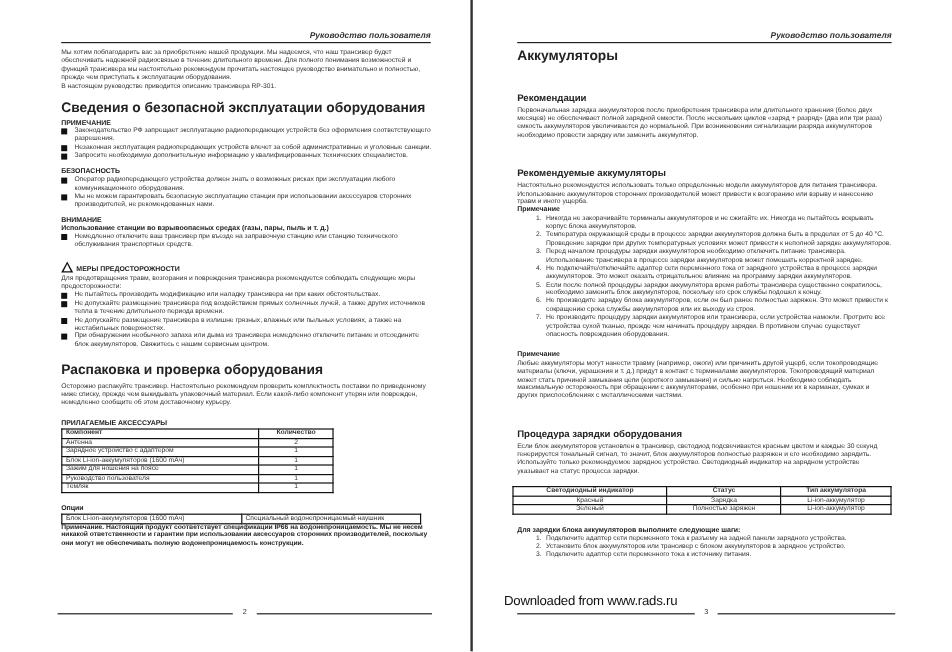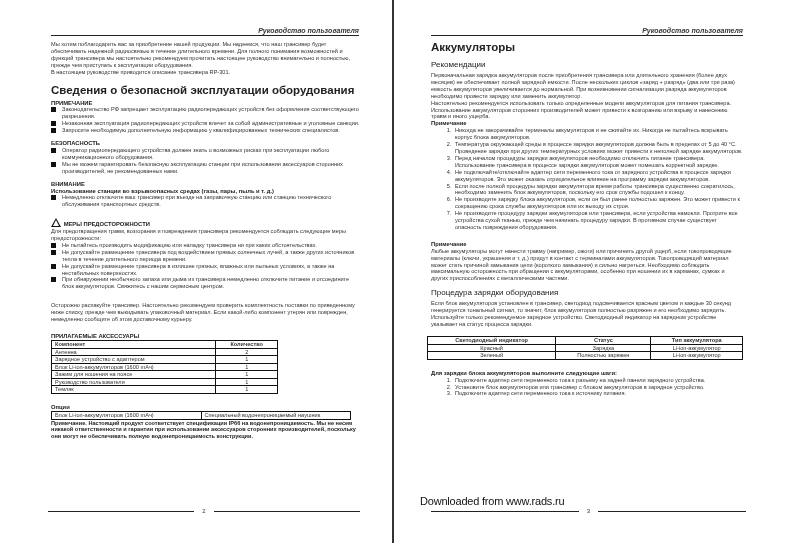--- a/index.html
+++ b/index.html
@@ -10,21 +10,21 @@
   #page-right { left:393px; width:472px; }
   .divider { position:absolute; left:392px; top:0; width:2px; height:543px; background:#333; }
   .hdr { position:absolute; top:27px; font-size:7px; font-style:italic; font-weight:bold; color:#333;
          text-align:right; border-bottom:1.2px solid #222; padding-bottom:1px; }
   #page-left .hdr { left:51px; width:308px; }
   #page-right .hdr { left:38px; width:312px; }
   .content { position:absolute; font-size:5.6px; line-height:6.9px; color:#333; }
   #page-left .content { left:51px; top:41px; width:310px; }
   #page-right .content { left:38px; top:41px; width:312px; }
   h1 { font-size:11.5px; line-height:13px; margin:0 0 3px 0; font-weight:bold; color:#222; }
-  h2 { font-size:8px; line-height:10px; margin:6px 0 2px 0; font-weight:normal; color:#222; }
+  h2 { font-size:8px; line-height:10px; margin:23px 0 2px 0; font-weight:bold; color:#222; }
   .lbl { font-size:5.8px; font-weight:bold; color:#222; margin-top:2px; }
   p { margin:0; }
   ul.sq { list-style:none; margin:0; padding:0; }
   ul.sq li { position:relative; padding-left:11px; }
   ul.sq li::before { content:""; position:absolute; left:0; top:1px; width:5px; height:5px; background:#111; }
   ol { margin:0; padding-left:22px; }
   ol li { padding-left:2px; }
   .gap { height:8px; }
   .gap-s { height:4px; }
   table { border-collapse:collapse; font-size:5.6px; line-height:6.6px; }
@@ -83,20 +83,21 @@
     </div>
     <p>Для предотвращения травм, возгорания и повреждения трансивера рекомендуется соблюдать следующие меры предосторожности:</p>
     <ul class="sq">
       <li>Не пытайтесь производить модификацию или наладку трансивера ни при каких обстоятельствах.</li>
       <li>Не допускайте размещение трансивера под воздействием прямых солнечных лучей, а также других источников тепла в течение длительного периода времени.</li>
       <li>Не допускайте размещение трансивера в излишне грязных, влажных или пыльных условиях, а также на нестабильных поверхностях.</li>
       <li>При обнаружении необычного запаха или дыма из трансивера немедленно отключите питание и отсоедините блок аккумуляторов. Свяжитесь с нашим сервисным центром.</li>
     </ul>
     <div class="gap" style="height:12px"></div>
 
+    <h1>Распаковка и проверка оборудования</h1>
     <p>Осторожно распакуйте трансивер. Настоятельно рекомендуем проверить комплектность поставки по приведенному ниже списку, прежде чем выкидывать упаковочный материал. Если какой-либо компонент утерян или поврежден, немедленно сообщите об этом доставочному курьеру.</p>
     <div class="gap"></div>
     <div class="lbl">ПРИЛАГАЕМЫЕ АКСЕССУАРЫ</div>
     <table class="acc-table">
       <tbody>
           <tr>
         <th>Компонент</th>
         <th class="c">Количество</th>
       </tr>
       <tr>
@@ -145,20 +146,21 @@
 </div>
 
 <div class="divider"></div>
 
 <div class="page" id="page-right">
   <div class="hdr">Руководство пользователя</div>
   <div class="content">
     <h1 style="margin-bottom:4px">Аккумуляторы</h1>
     <h2>Рекомендации</h2>
     <p>Первоначальная зарядка аккумуляторов после приобретения трансивера или длительного хранения (более двух месяцев) не обеспечивает полной зарядной емкости. После нескольких циклов «заряд + разряд» (два или три раза) емкость аккумуляторов увеличивается до нормальной. При возникновении сигнализации разряда аккумуляторов необходимо провести зарядку или заменить аккумулятор.</p>
+    <h2>Рекомендуемые аккумуляторы</h2>
     <p>Настоятельно рекомендуется использовать только определенные модели аккумуляторов для питания трансивера. Использование аккумуляторов сторонних производителей может привести к возгоранию или взрыву и нанесению травм и иного ущерба.</p>
     <div class="lbl" style="margin-top:0">Примечание</div>
     <ol>
       <li>Никогда не закорачивайте терминалы аккумуляторов и не сжигайте их. Никогда не пытайтесь вскрывать корпус блока аккумуляторов.</li>
       <li>Температура окружающей среды в процессе зарядки аккумуляторов должна быть в пределах от 5 до 40 °C. Проведение зарядки при других температурных условиях может привести к неполной зарядке аккумуляторов.</li>
       <li>Перед началом процедуры зарядки аккумуляторов необходимо отключить питание трансивера. Использование трансивера в процессе зарядки аккумуляторов может помешать корректной зарядке.</li>
       <li>Не подключайте/отключайте адаптер сети переменного тока от зарядного устройства в процессе зарядки аккумуляторов. Это может оказать отрицательное влияние на программу зарядки аккумуляторов.</li>
       <li>Если после полной процедуры зарядки аккумулятора время работы трансивера существенно сократилось, необходимо заменить блок аккумуляторов, поскольку его срок службы подошел к концу.</li>
       <li>Не производите зарядку блока аккумуляторов, если он был ранее полностью заряжен. Это может привести к сокращению срока службы аккумуляторов или их выходу из строя.</li>
       <li>Не производите процедуру зарядки аккумуляторов или трансивера, если устройства намокли. Протрите все устройства сухой тканью, прежде чем начинать процедуру зарядки. В противном случае существует опасность повреждения оборудования.</li>

